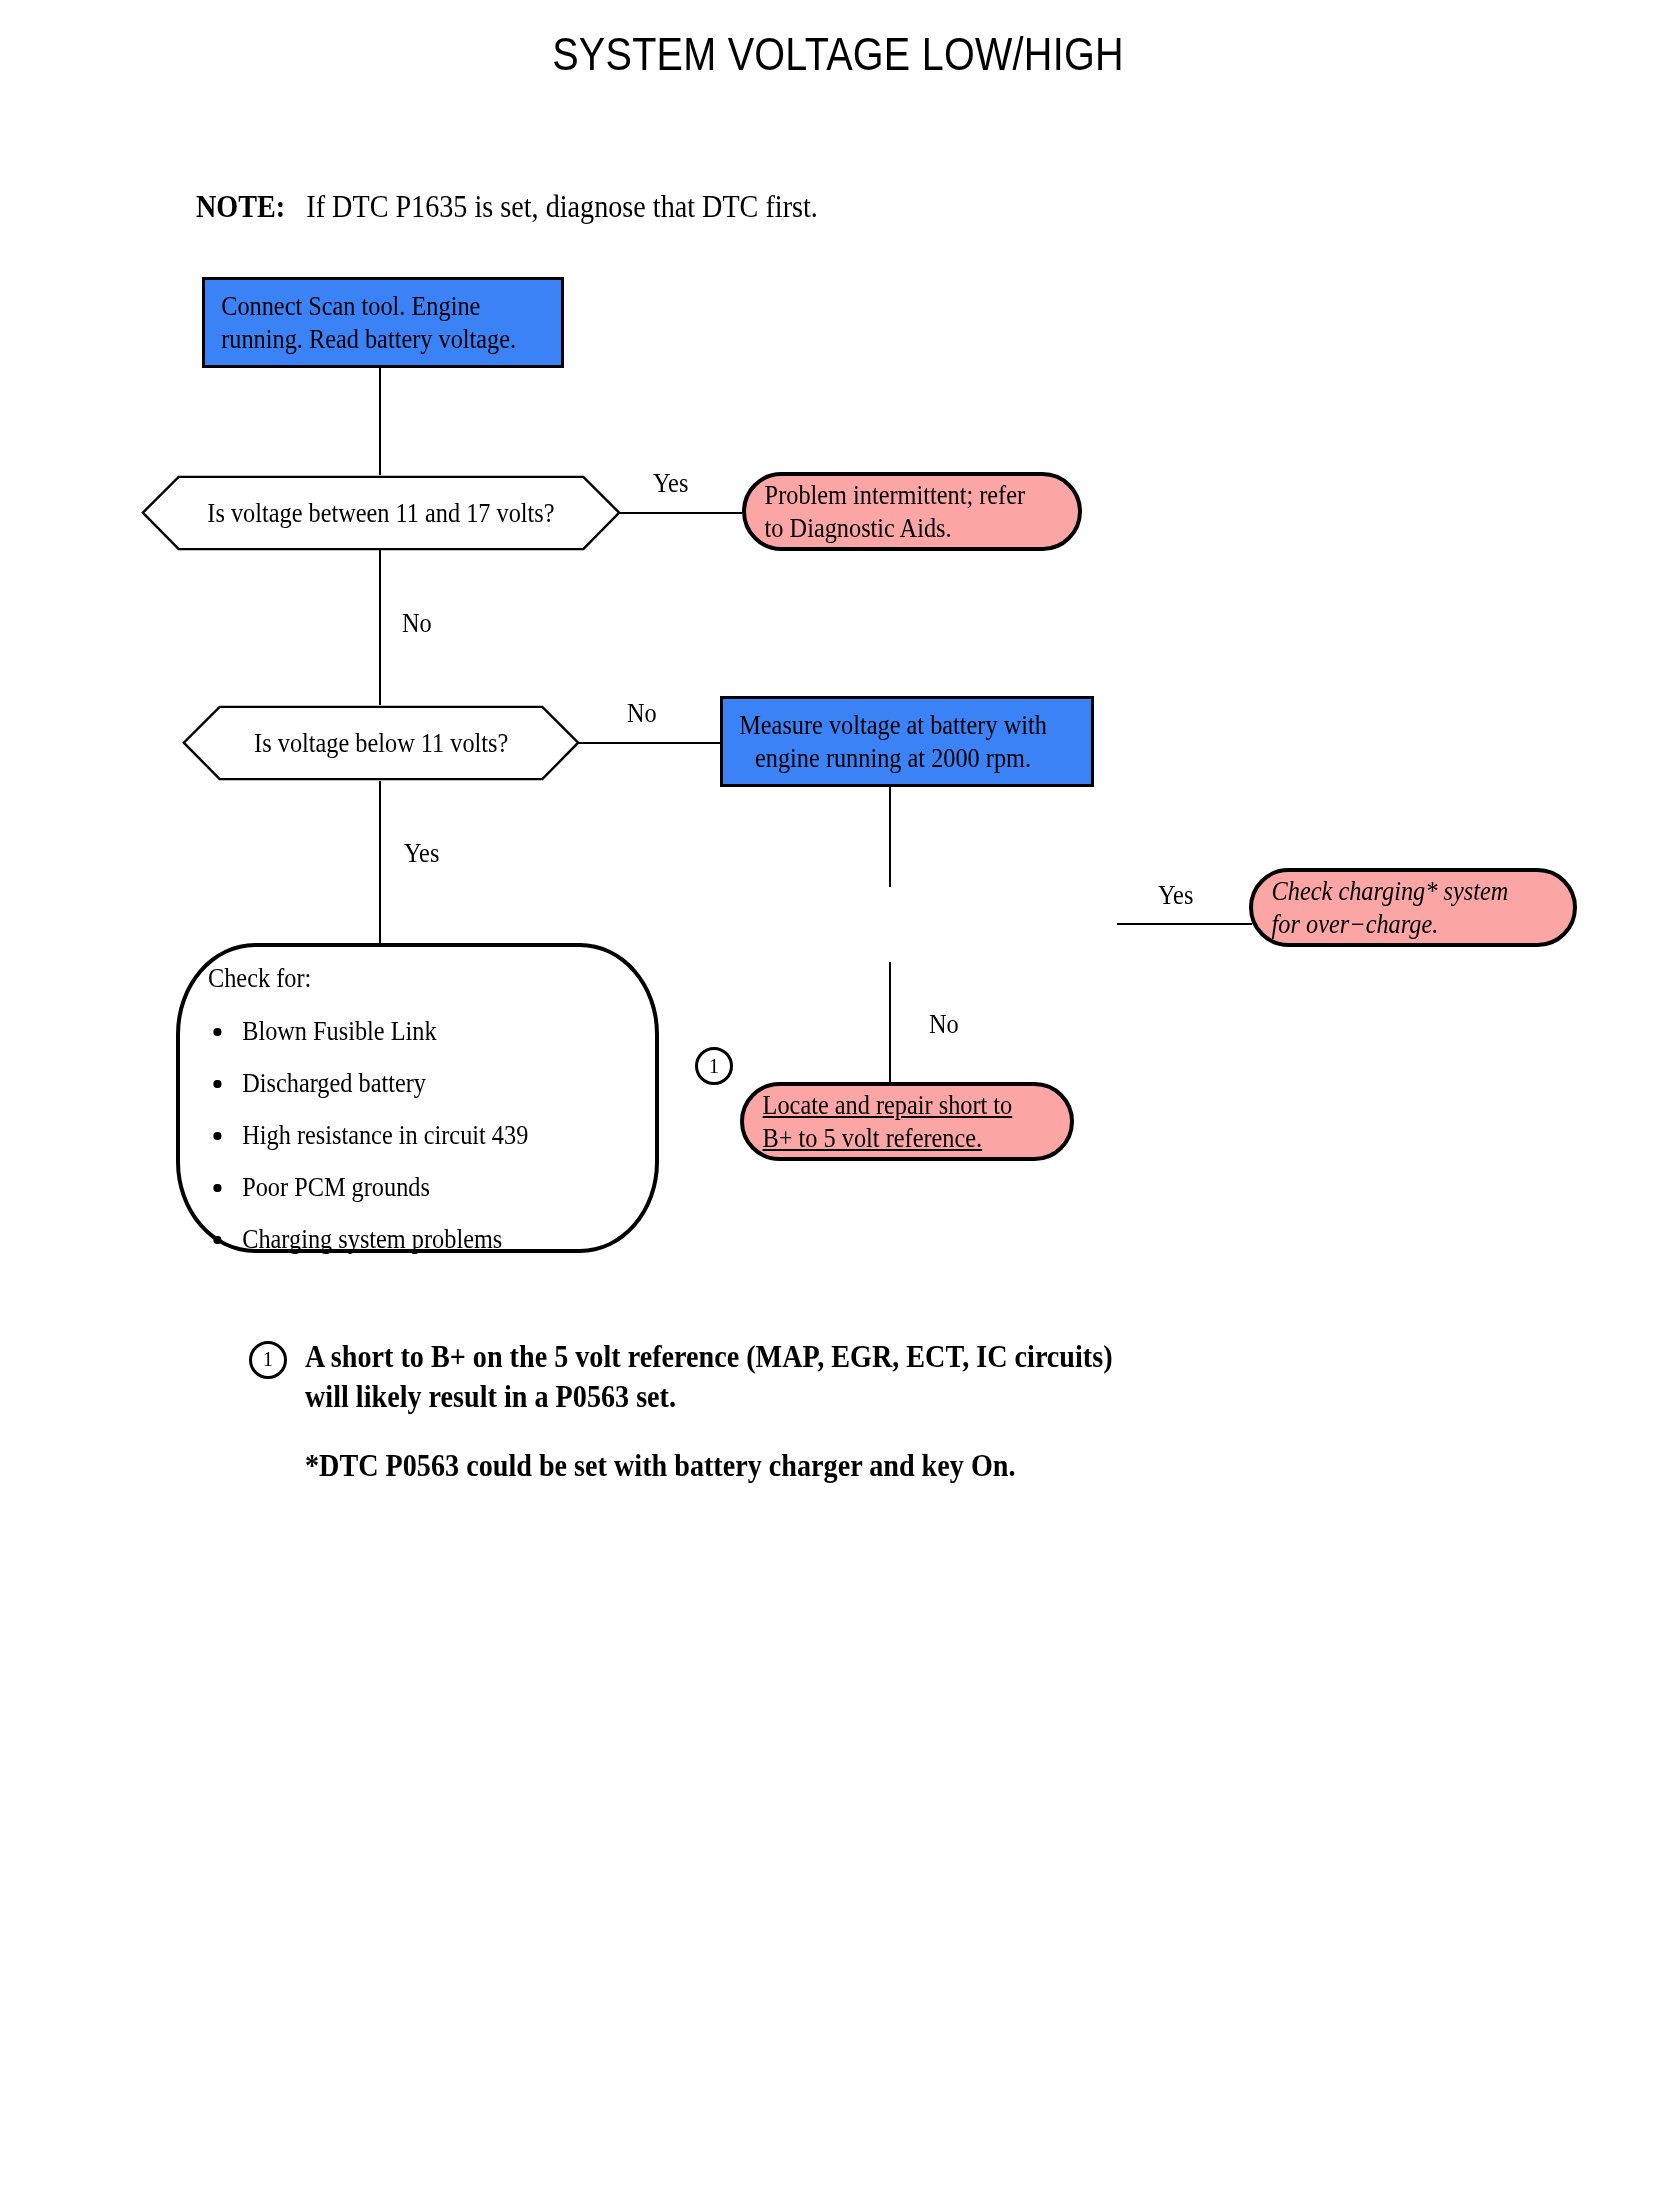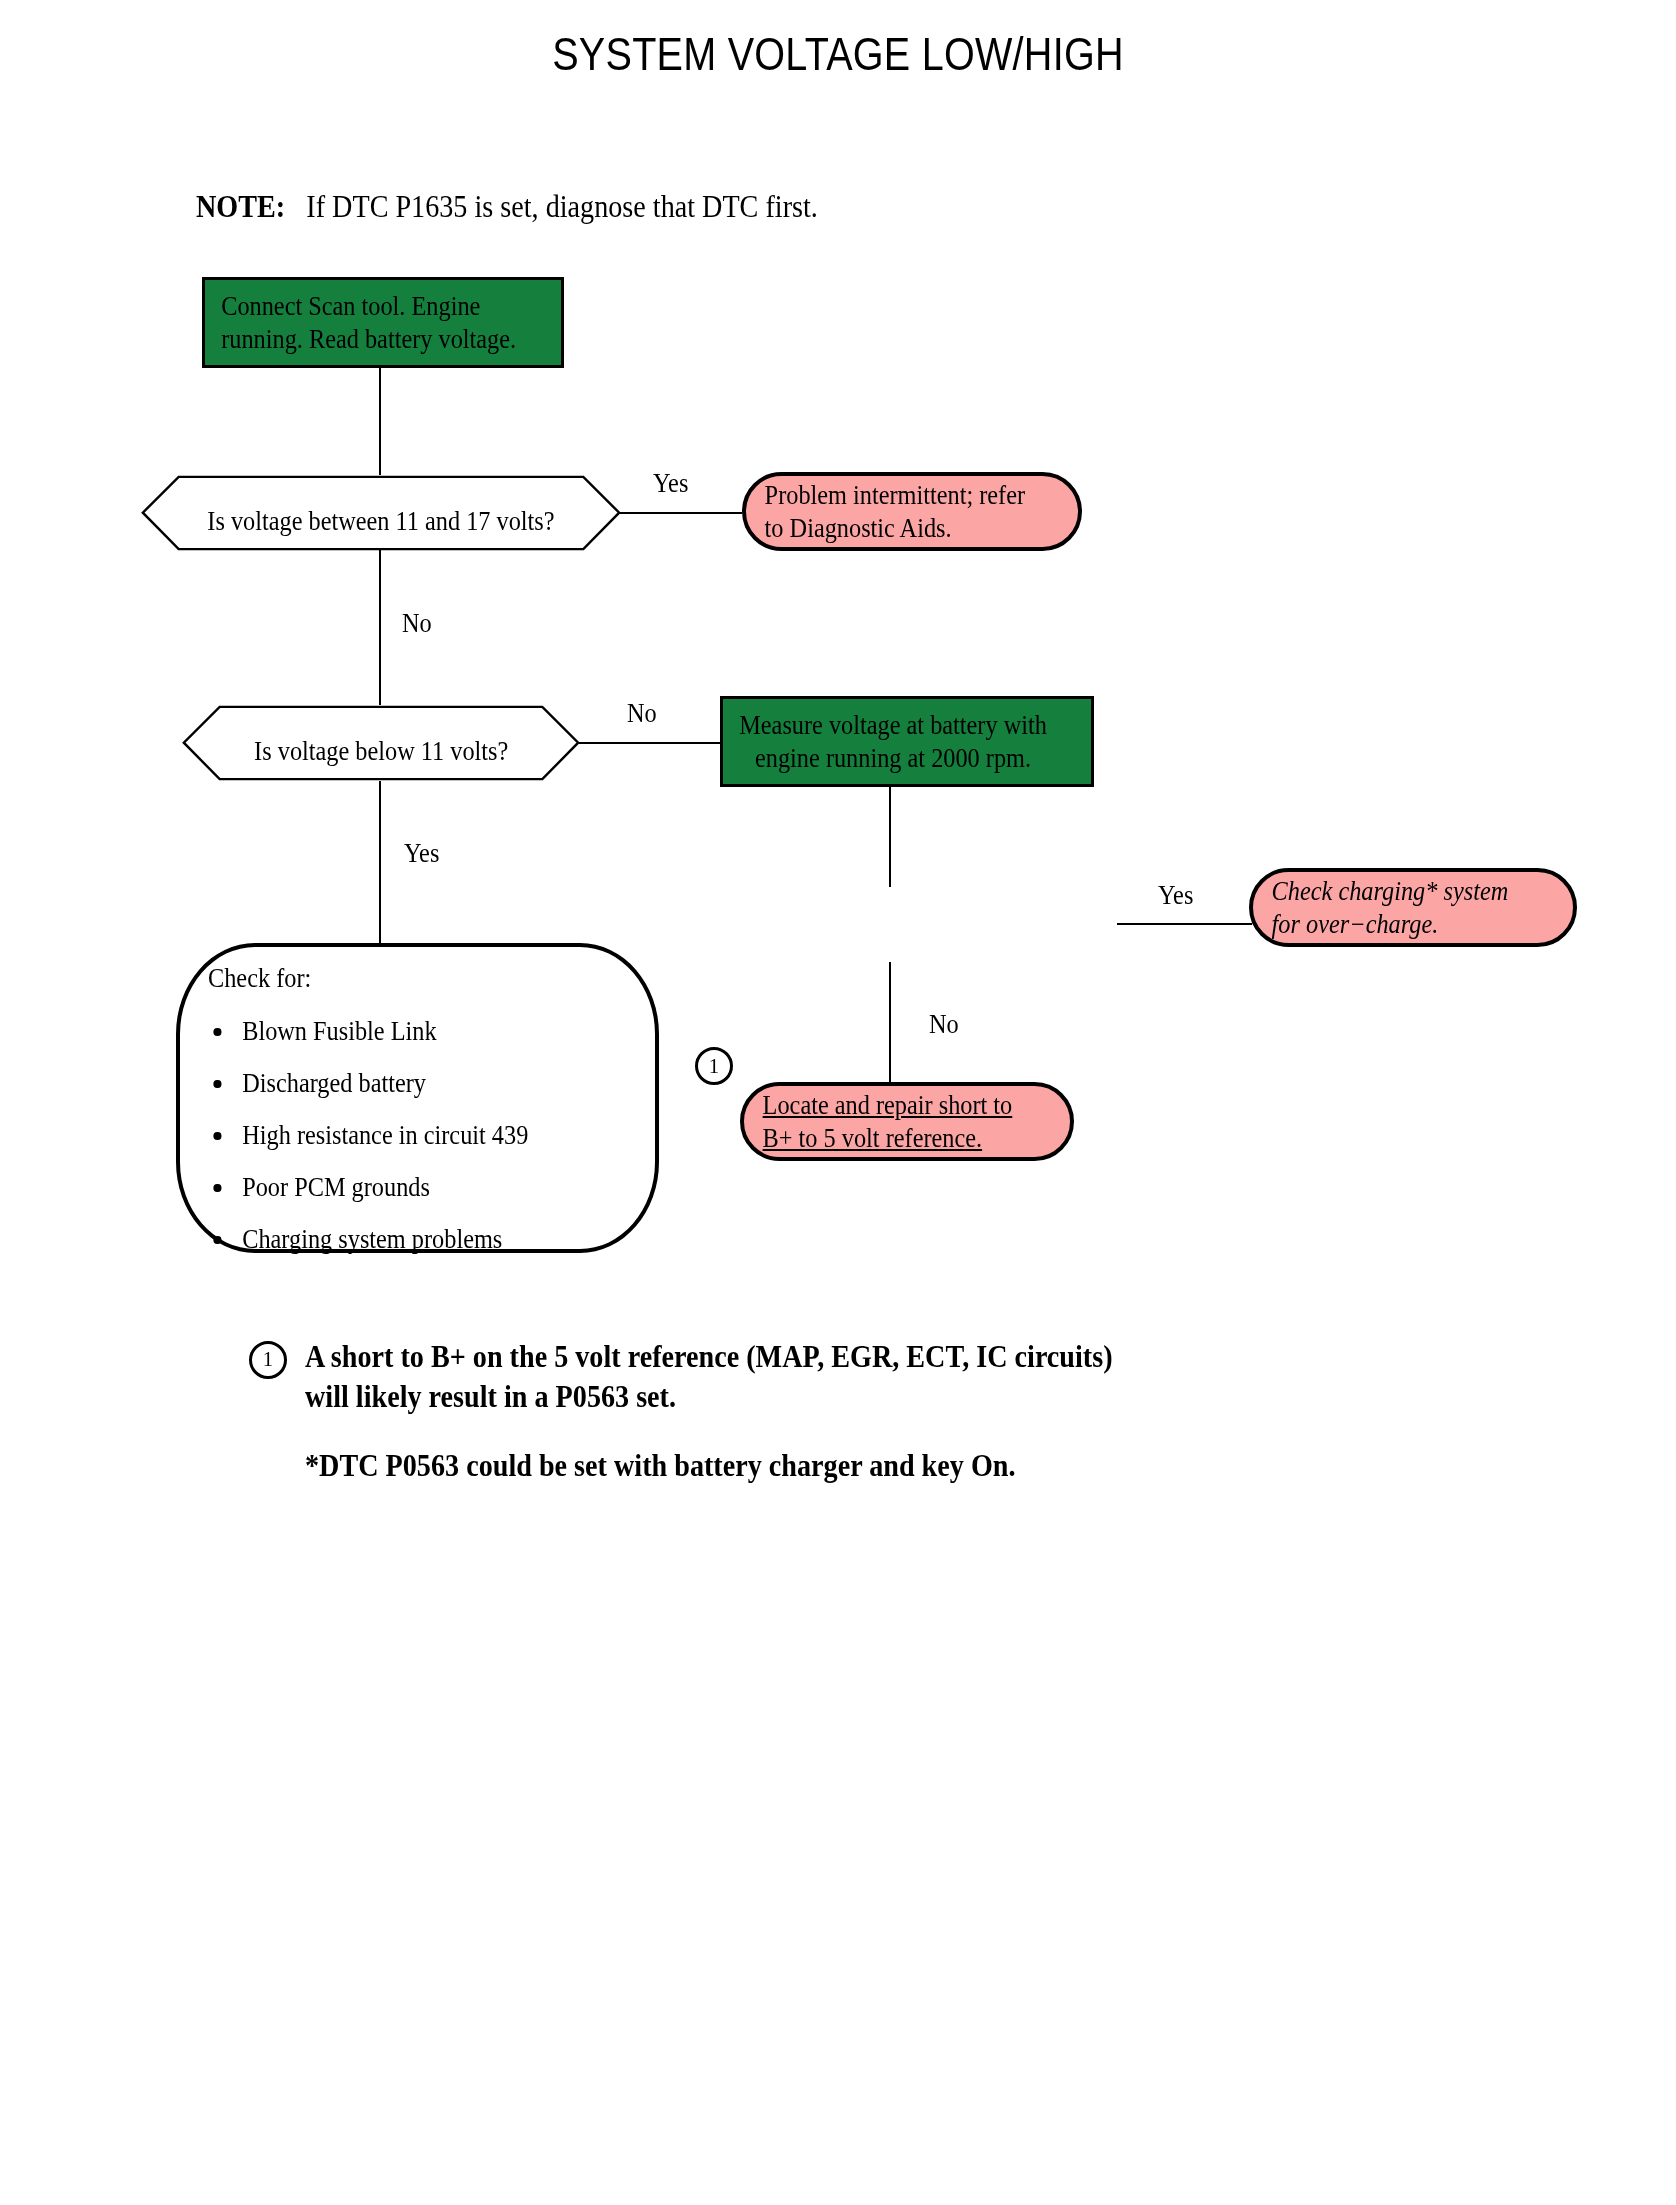--- a/index.html
+++ b/index.html
@@ -56,21 +56,21 @@
     transform: scaleX(0.9);
     transform-origin: left top;
     white-space: nowrap;
   }
 
   
   .proc-box {
     position: absolute;
     box-sizing: border-box;
     border: 3px solid #000;
-    background: #15803d;
+    background: #3b82f6;
     display: flex;
     align-items: center;
   }
   .proc-box .flow-text {
     padding-left: 18px;
   }
 
   
   .decision {
     position: absolute;
@@ -78,21 +78,21 @@
   }
   .decision svg {
     position: absolute;
     left: 0;
     top: 0;
     overflow: visible;
   }
   .decision .dec-label {
     position: absolute;
     left: 0;
-    top: 8px;
+    top: 0;
     width: 100%;
     height: 100%;
     display: flex;
     align-items: center;
     justify-content: center;
   }
   .decision .flow-text {
     transform-origin: center center;
   }
 

